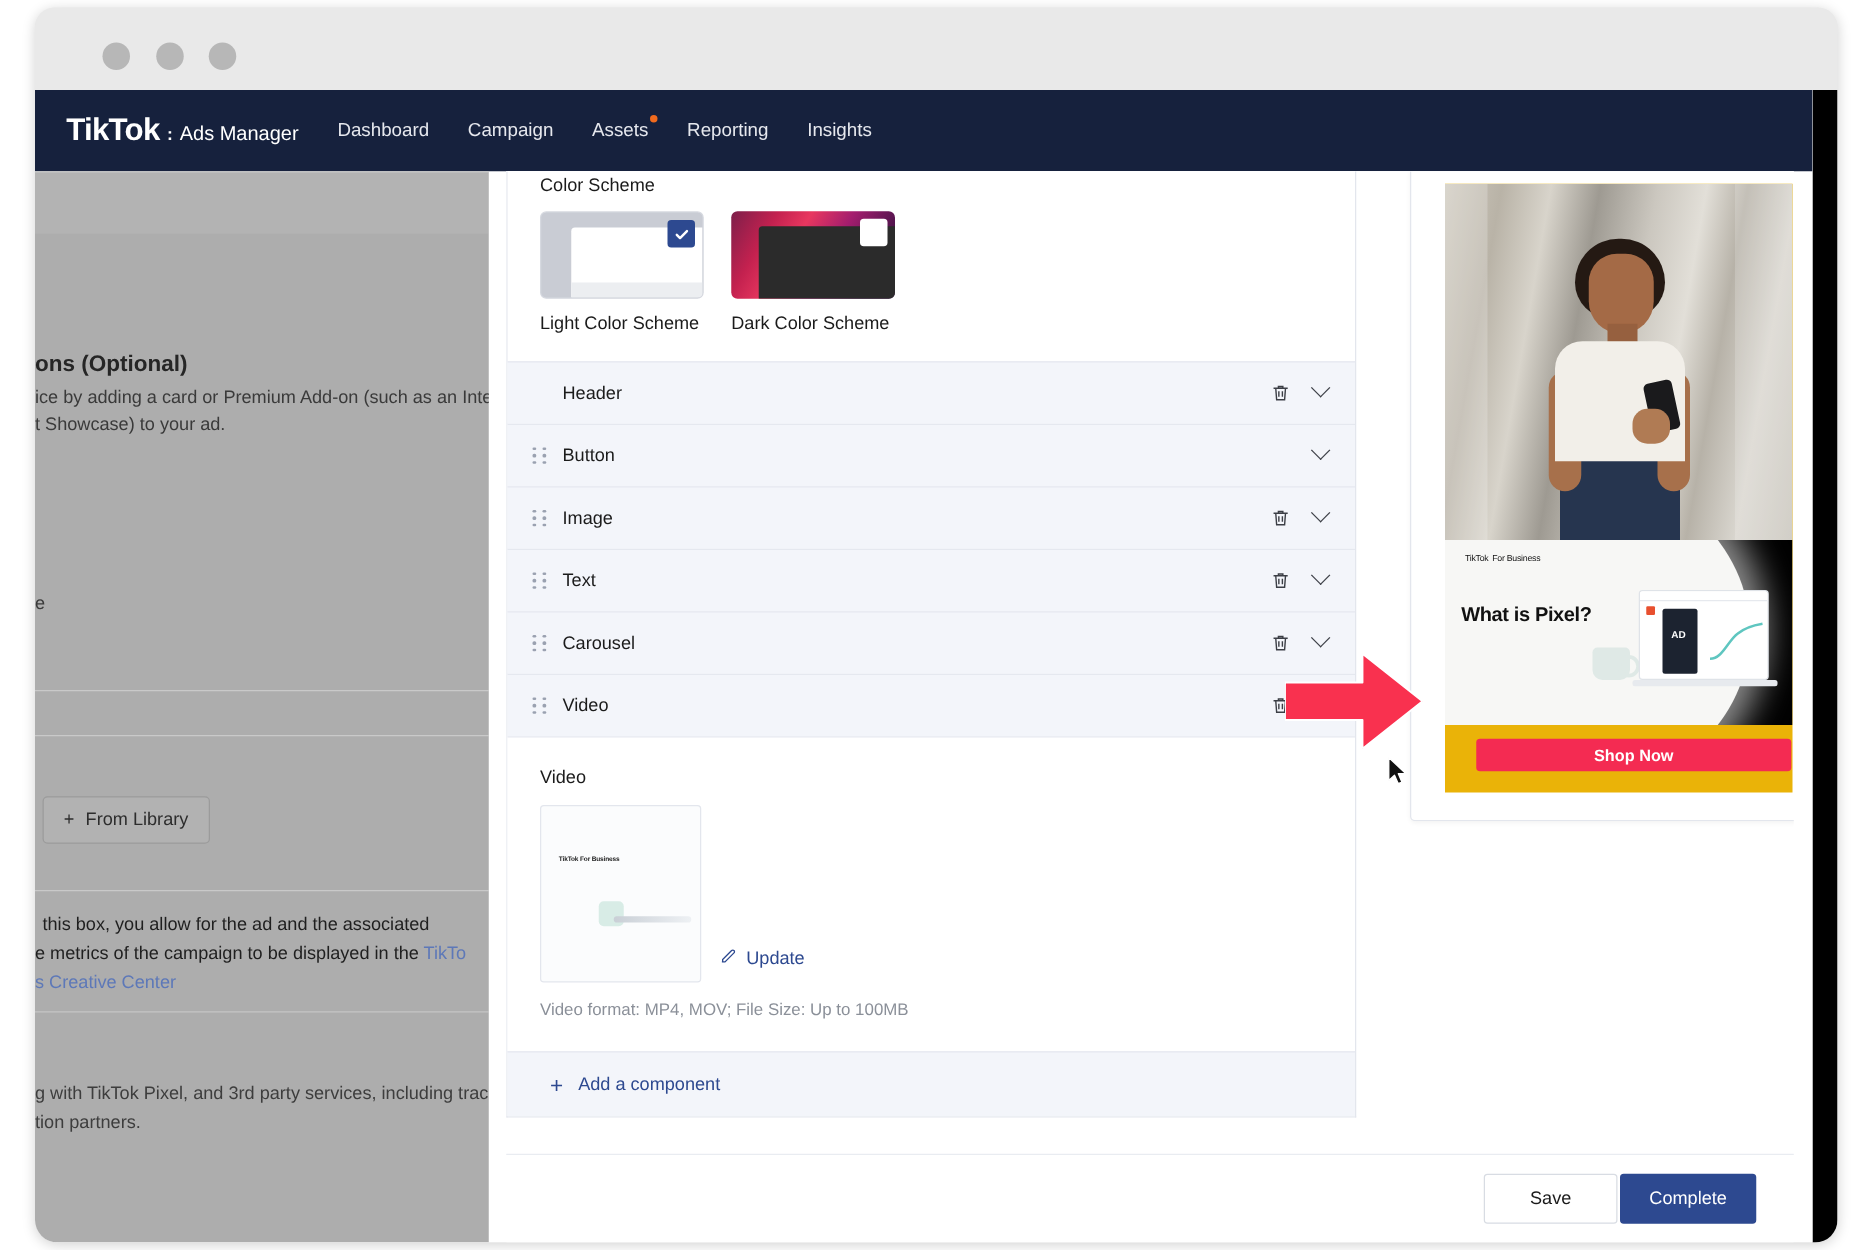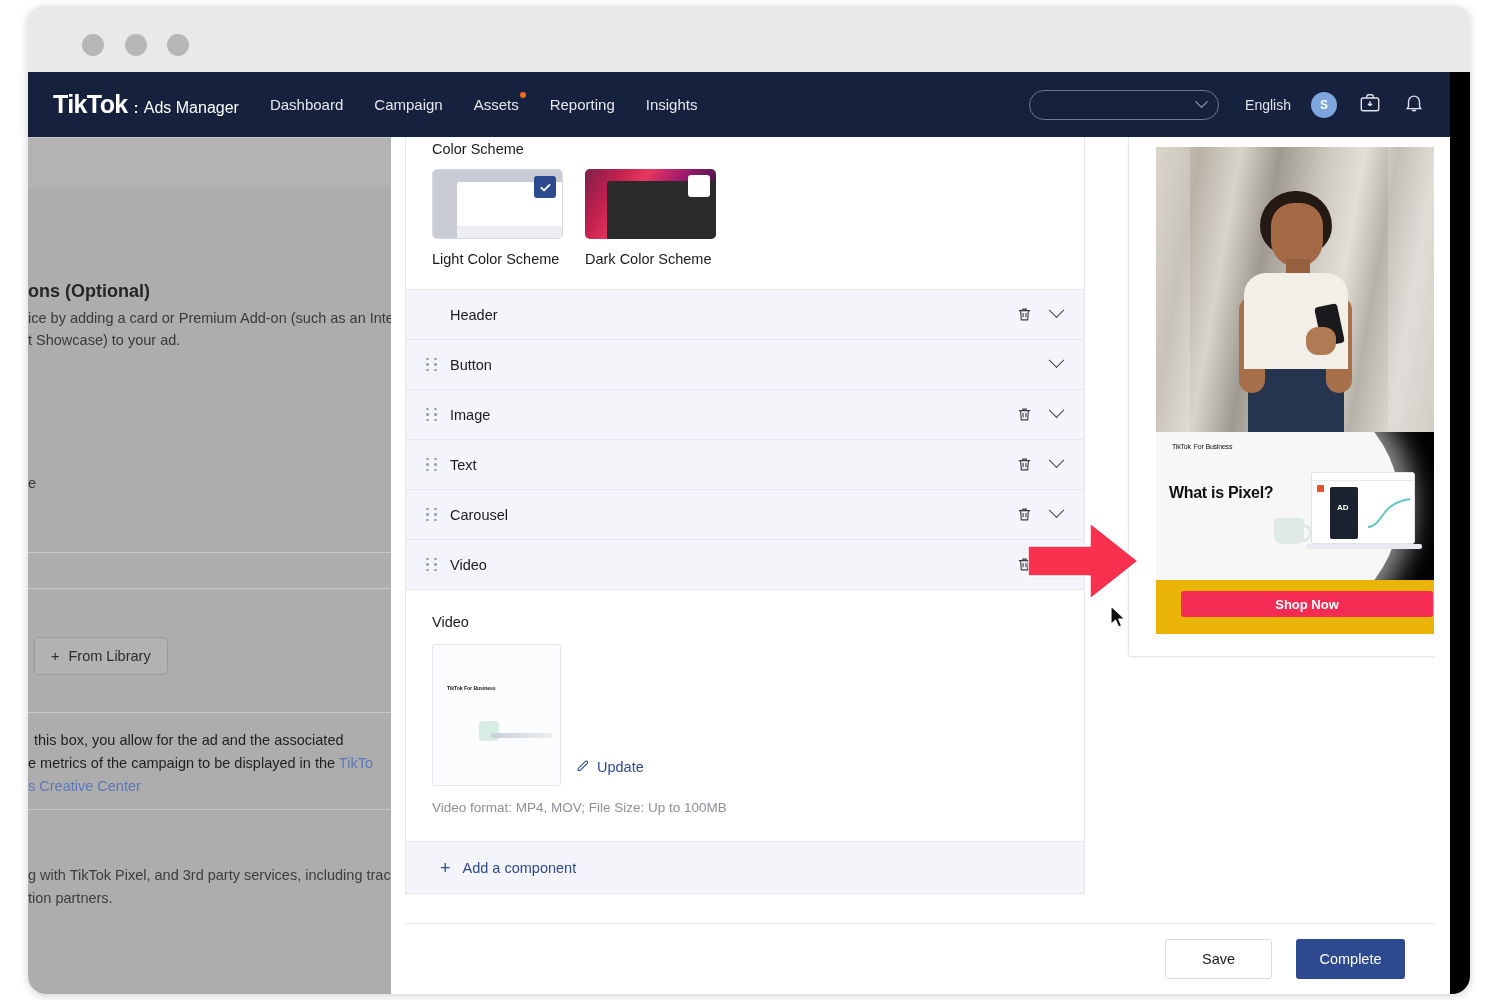--- a/index.html
+++ b/index.html
@@ -414,21 +414,21 @@
     cursor: pointer;
   }
 
   
   #bottom-bar {
     position: absolute; left: 0px; top: 786px;
     width: 1030px; height: 71px;
     background: #fff;
     border-top: 1px solid #e9ecf1;
     display: flex; align-items: center; justify-content: flex-end;
-    gap: 24px; padding-right: 30px;
+    gap: 2px; padding-right: 30px;
   }
   #save-btn {
     width: 107px; height: 40px; border-radius: 3px;
     border: 1px solid #d8dce3; background: #fff;
     color: #1b1b1b; font-size: 14.5px;
     display: flex; align-items: center; justify-content: center; cursor: pointer;
   }
   #complete-btn {
     width: 109px; height: 40px; border-radius: 3px;
     background: #2d4990; color: #fff; font-size: 14.5px;
@@ -469,41 +469,20 @@
 
       <div class="navlink">Dashboard</div>
       <div class="navlink">Campaign</div>
       <div class="navlink">
         <span>Assets</span>
         <span class="nav-dot"></span>
       </div>
       <div class="navlink">Reporting</div>
       <div class="navlink">Insights</div>
 
-      <div id="nav-right">
-        <div id="acct-select">
-          <span style="flex:1;color:#fff;font-size:13px;padding-left:12px"></span>
-          <span class="chev-small"></span>
-        </div>
-        <div id="lang">English</div>
-        <div id="avatar">S</div>
-        <span class="nav-ico">
-          <svg width="22" height="22" viewBox="0 0 24 24" fill="none" stroke="#dfe3ea" stroke-width="1.5">
-            <rect x="2.5" y="6.5" width="19" height="14" rx="2"></rect>
-            <path d="M8.5 6.5V5a2 2 0 0 1 2-2h3a2 2 0 0 1 2 2v1.5"></path>
-            <path d="M12 10v5m0 0l-2.2-2.2M12 15l2.2-2.2"></path>
-          </svg>
-        </span>
-        <span class="nav-ico">
-          <svg width="22" height="22" viewBox="0 0 24 24" fill="none" stroke="#dfe3ea" stroke-width="1.5">
-            <path d="M6 16V10.5a6 6 0 1 1 12 0V16l1.4 2.2H4.6L6 16z"></path>
-            <path d="M10 19.2a2.2 2.2 0 0 0 4 0"></path>
-          </svg>
-        </span>
-      </div>
     </div>
 
     <div id="left-dim">
       <div class="dim-card" style="left:0px;top:0px;width:363px;height:50px;"></div>
 
       <div id="dim-h1">ons (Optional)</div>
       <div class="dimtxt" style="left:0px;top:170px;">ice by adding a card or Premium Add-on (such as an Interact</div>
       <div class="dimtxt" style="left:0px;top:192px;">t Showcase) to your ad.</div>
 
       <div class="dimtxt" style="left:0px;top:335px;">e</div>

